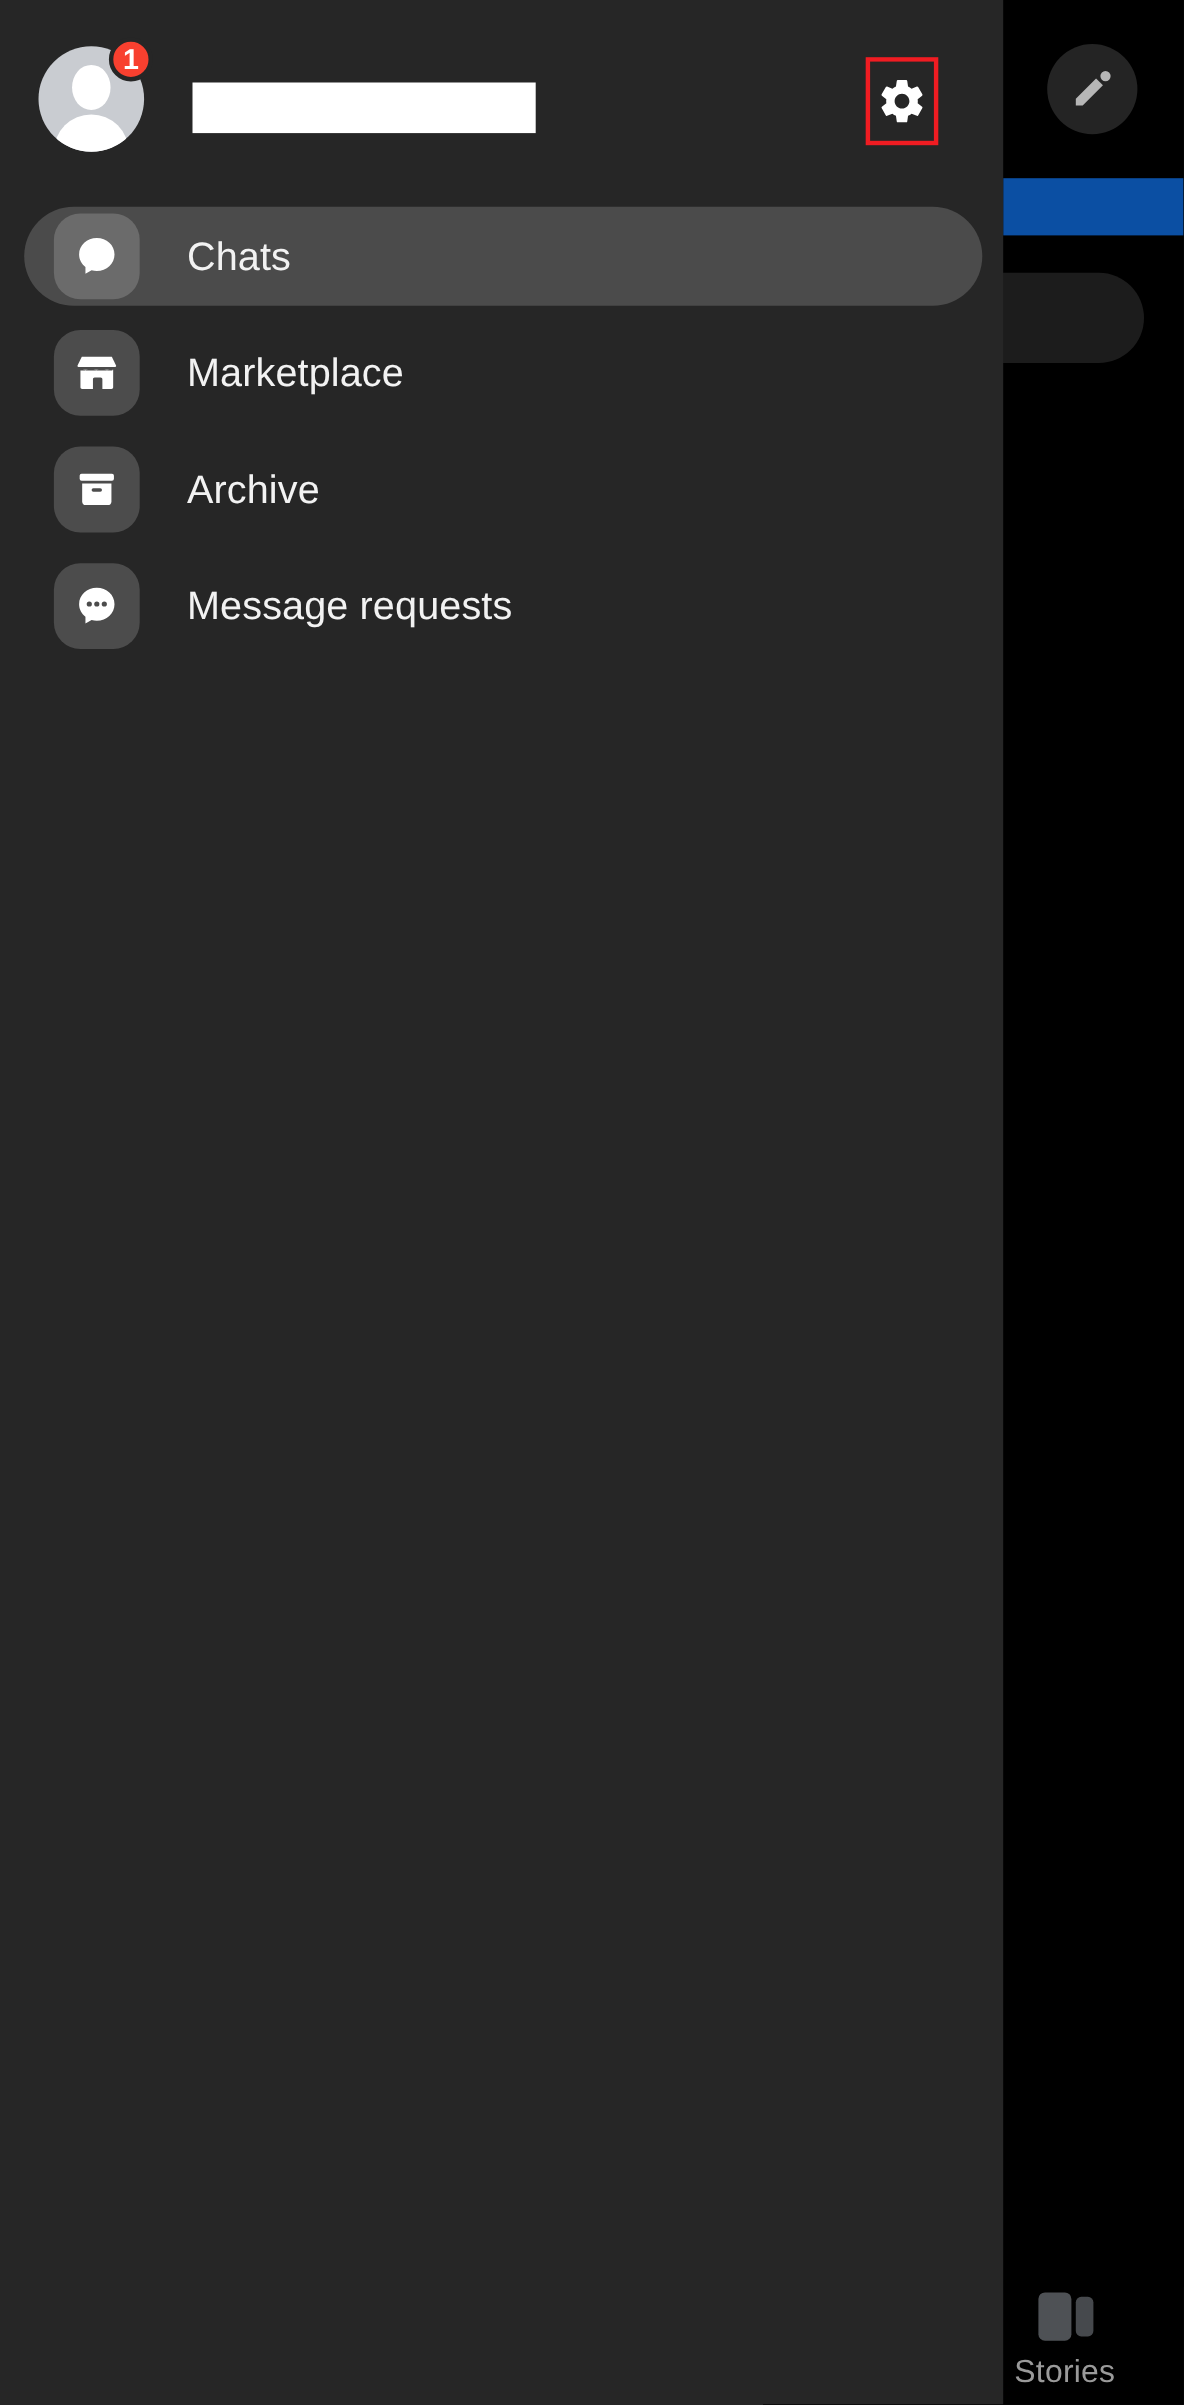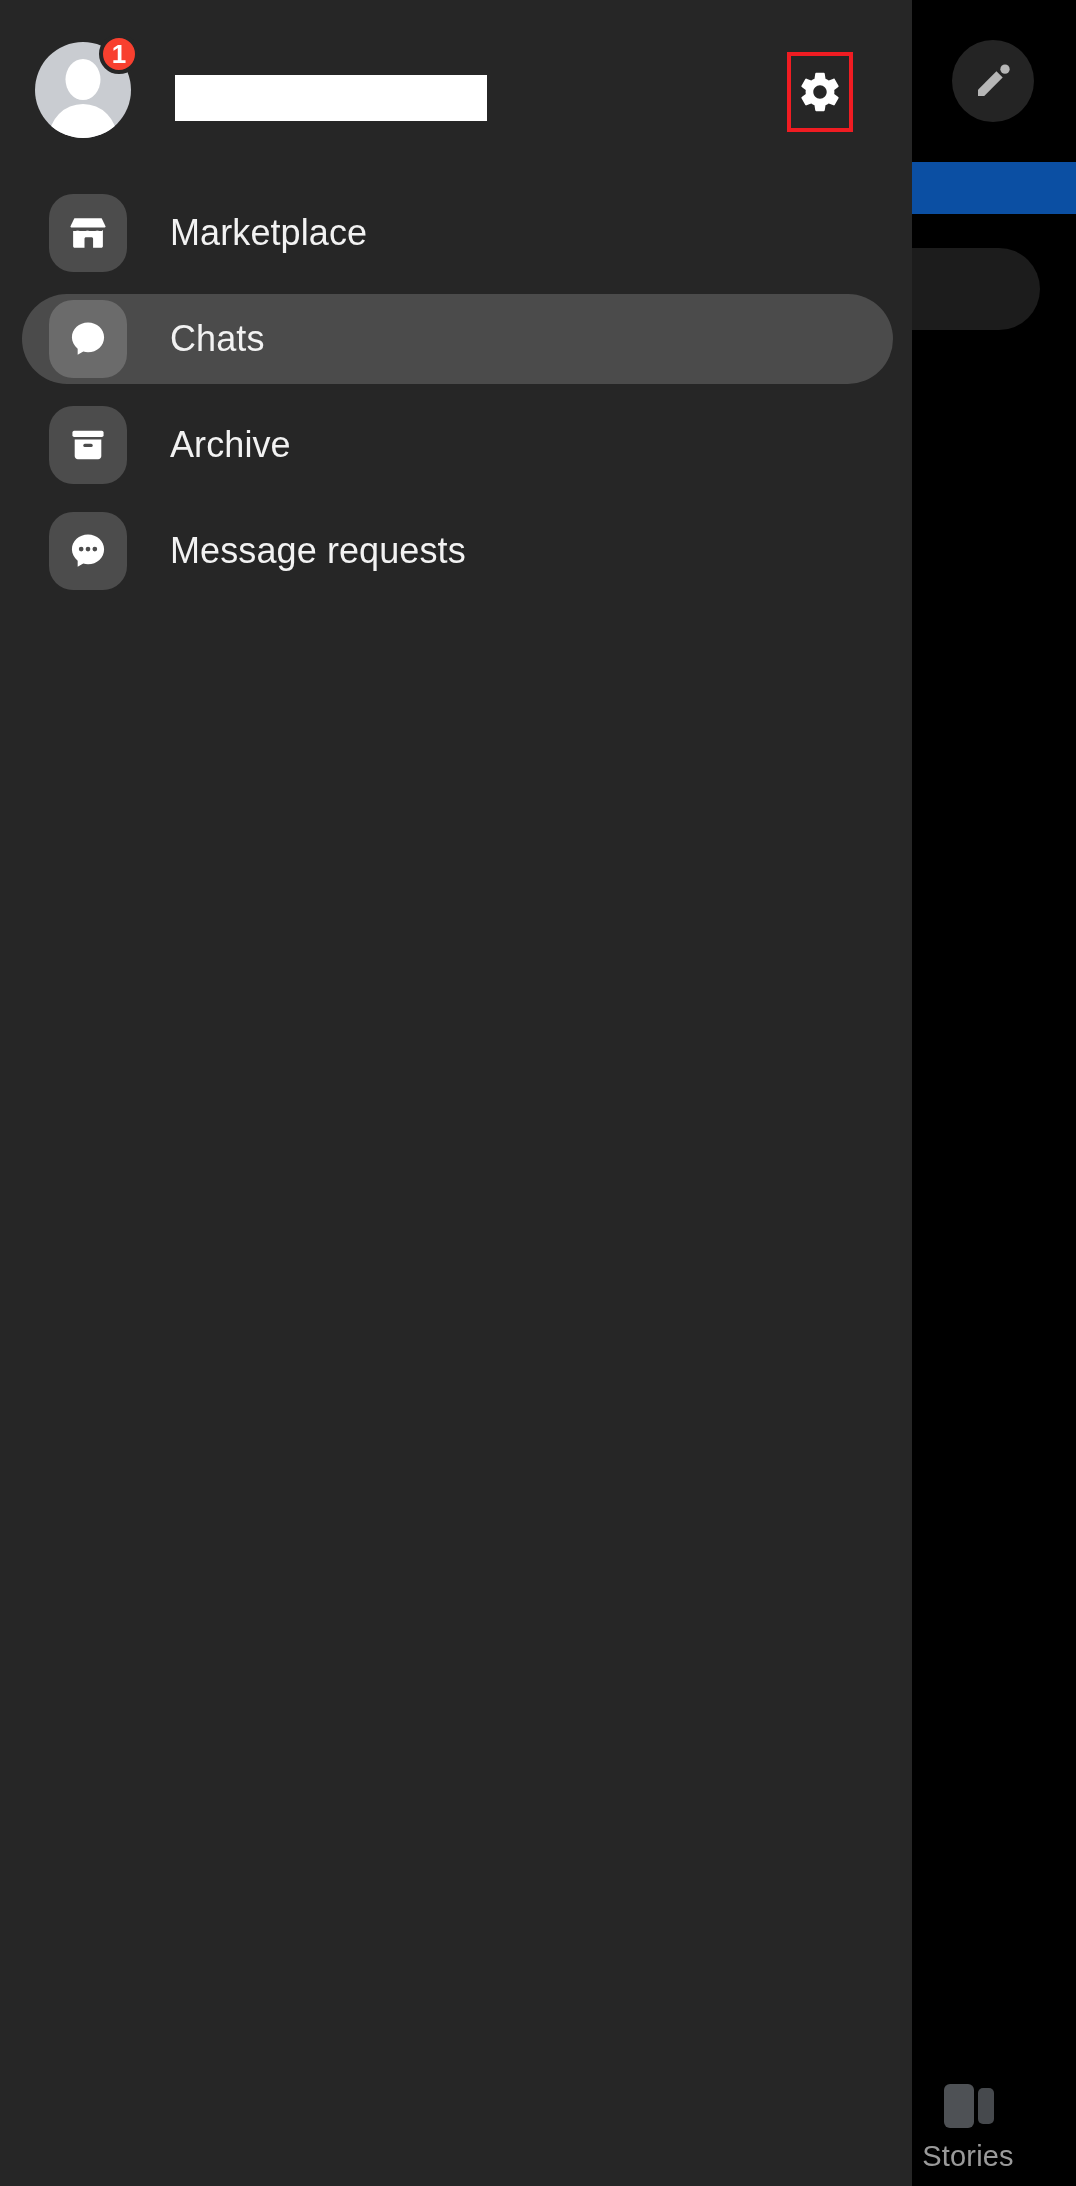--- a/index.html
+++ b/index.html
@@ -283,38 +283,38 @@
         <svg width="46" height="46" viewBox="0 0 24 24">
           <path fill="#ffffff" d="M19.43 12.98c.04-.32.07-.64.07-.98s-.03-.66-.07-.98l2.11-1.65c.19-.15.24-.42.12-.64l-2-3.46c-.12-.22-.39-.3-.61-.22l-2.49 1c-.52-.4-1.08-.73-1.69-.98l-.38-2.65C14.46 2.18 14.25 2 14 2h-4c-.25 0-.46.18-.49.42l-.38 2.65c-.61.25-1.17.59-1.69.98l-2.49-1c-.23-.09-.49 0-.61.22l-2 3.46c-.13.22-.07.49.12.64l2.11 1.65c-.04.32-.07.65-.07.98s.03.66.07.98l-2.11 1.65c-.19.15-.24.42-.12.64l2 3.46c.12.22.39.3.61.22l2.49-1c.52.4 1.08.73 1.69.98l.38 2.65c.03.24.24.42.49.42h4c.25 0 .46-.18.49-.42l.38-2.65c.61-.25 1.17-.59 1.69-.98l2.49 1c.23.09.49 0 .61-.22l2-3.46c.12-.22.07-.49-.12-.64l-2.11-1.65zM12 15.5c-1.93 0-3.5-1.57-3.5-3.5s1.57-3.5 3.5-3.5 3.5 1.57 3.5 3.5-1.57 3.5-3.5 3.5z"></path>
         </svg>
       </span>
     </div>
 
   </div>
 
   <div class="nav-list">
 
+    <div class="nav-item active">
+      <div class="nav-icon">
+        <svg width="42" height="42" viewBox="0 0 24 24">
+          <path fill="#ffffff" d="M12 2.5C6.9 2.5 2.8 6.3 2.8 11c0 2.6 1.3 4.9 3.3 6.5v3.5l3.2-1.8c.9.2 1.8.4 2.7.4 5.1 0 9.2-3.8 9.2-8.6S17.1 2.5 12 2.5z"></path>
+        </svg>
+      </div>
+      <div class="nav-label">Chats</div>
+    </div>
+
     <div class="nav-item">
       <div class="nav-icon">
         <svg width="42" height="42" viewBox="0 0 24 24">
           <path fill="#ffffff" d="M4.2 3.6h15.6l2.2 4.6c.15.32-.08.7-.44.7H2.44c-.36 0-.59-.38-.44-.7L4.2 3.6z"></path>
           <path fill="#ffffff" d="M3.5 10.4h17v9.1c0 .5-.4.9-.9.9h-4.7v-5.1c0-.5-.4-.9-.9-.9h-3.1c-.5 0-.9.4-.9.9v5.1H4.4c-.5 0-.9-.4-.9-.9v-9.1z"></path>
           <path fill="#4c4c4c" d="M3.3 9.5c1.1 0 1.6 1.1 2.8 1.1s1.7-1.1 2.8-1.1 1.7 1.1 2.8 1.1 1.7-1.1 2.8-1.1 1.7 1.1 2.8 1.1 1.7-1.1 2.8-1.1v1.3H3.3V9.5z"></path>
         </svg>
       </div>
       <div class="nav-label">Marketplace</div>
-    </div>
-
-    <div class="nav-item active">
-      <div class="nav-icon">
-        <svg width="42" height="42" viewBox="0 0 24 24">
-          <path fill="#ffffff" d="M12 2.5C6.9 2.5 2.8 6.3 2.8 11c0 2.6 1.3 4.9 3.3 6.5v3.5l3.2-1.8c.9.2 1.8.4 2.7.4 5.1 0 9.2-3.8 9.2-8.6S17.1 2.5 12 2.5z"></path>
-        </svg>
-      </div>
-      <div class="nav-label">Chats</div>
     </div>
 
     <div class="nav-item">
       <div class="nav-icon">
         <svg width="42" height="42" viewBox="0 0 24 24">
           <rect x="3.1" y="3.8" width="17.8" height="3.6" rx="1" fill="#ffffff"></rect>
           <path fill="#ffffff" d="M4.4 8.9h15.2v9.4c0 1-.8 1.8-1.8 1.8H6.2c-1 0-1.8-.8-1.8-1.8V8.9z"></path>
           <rect x="9.3" y="11.3" width="5.4" height="1.9" rx="0.9" fill="#4c4c4c"></rect>
         </svg>
       </div>

